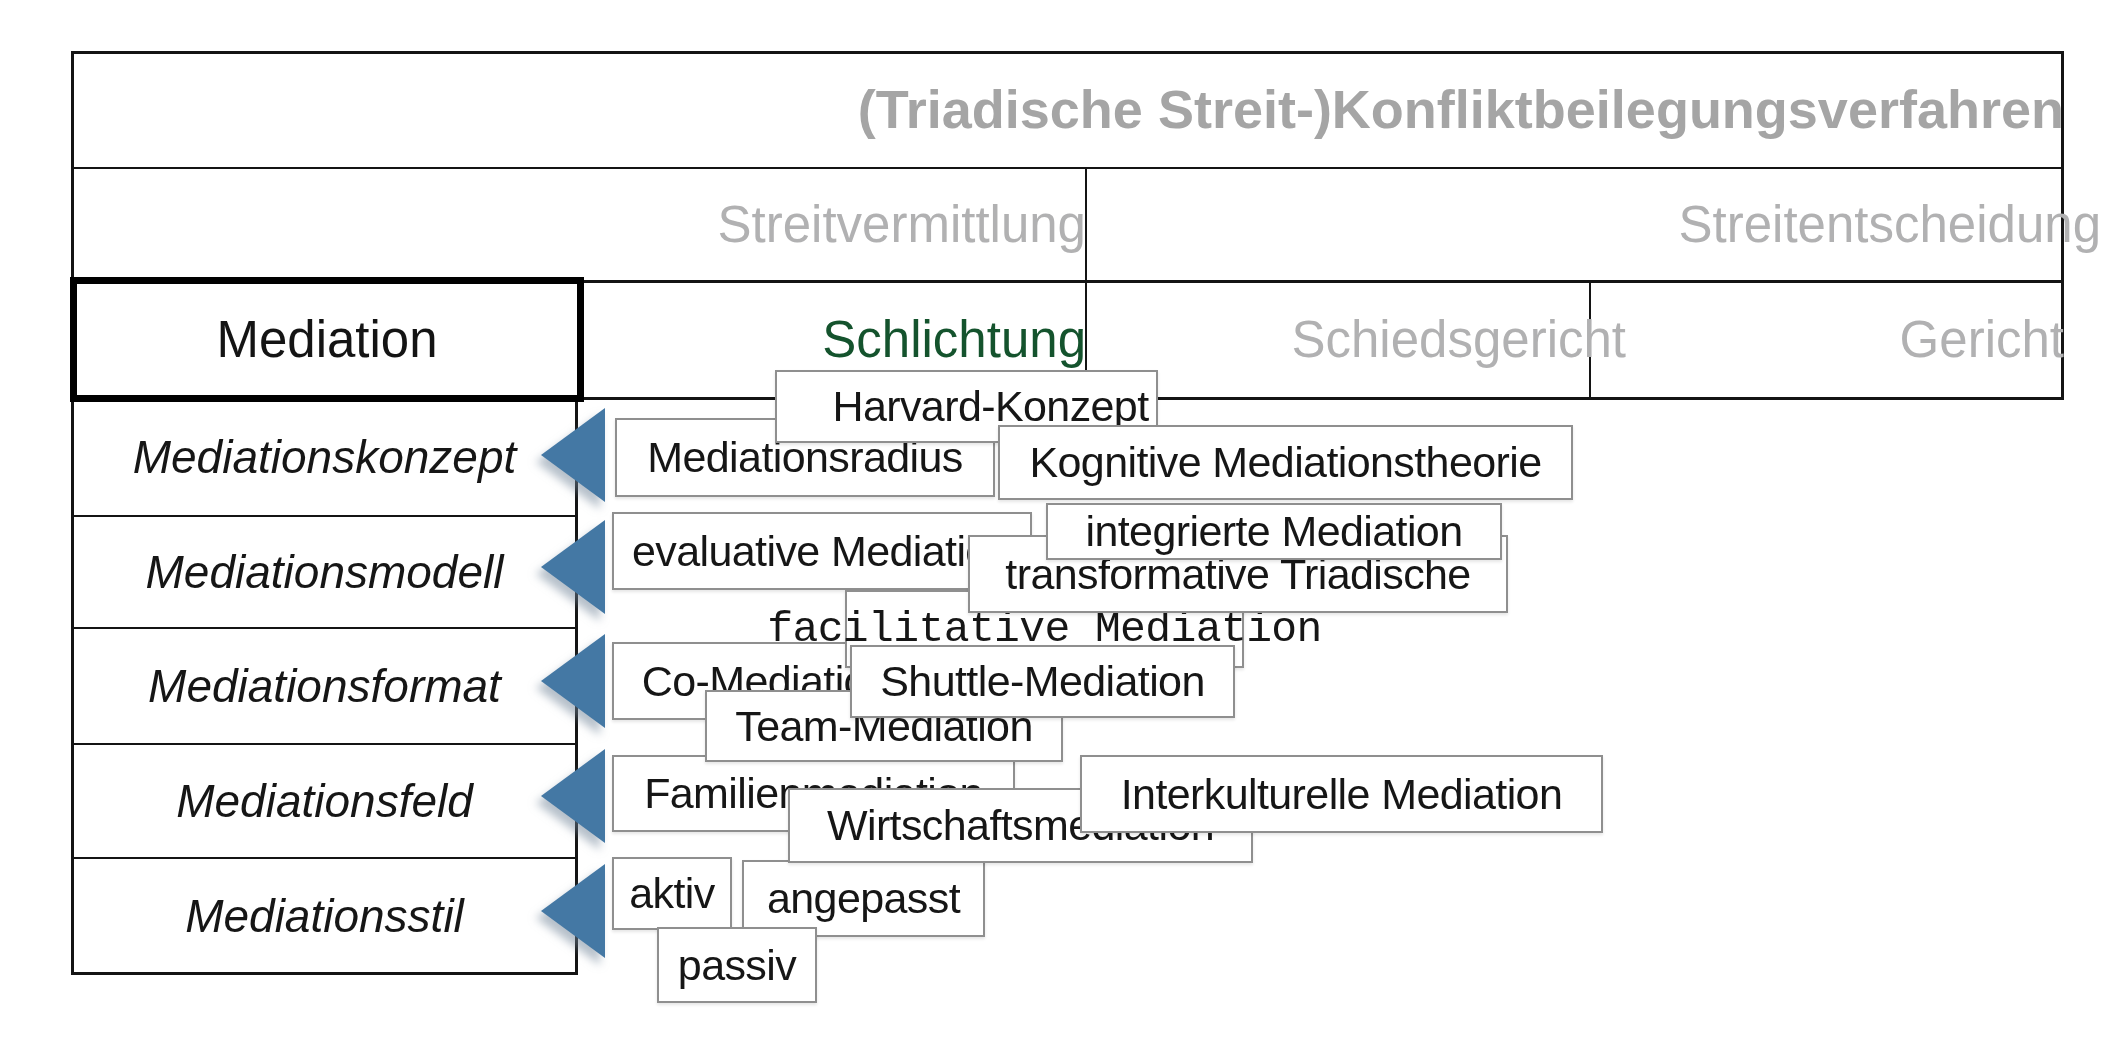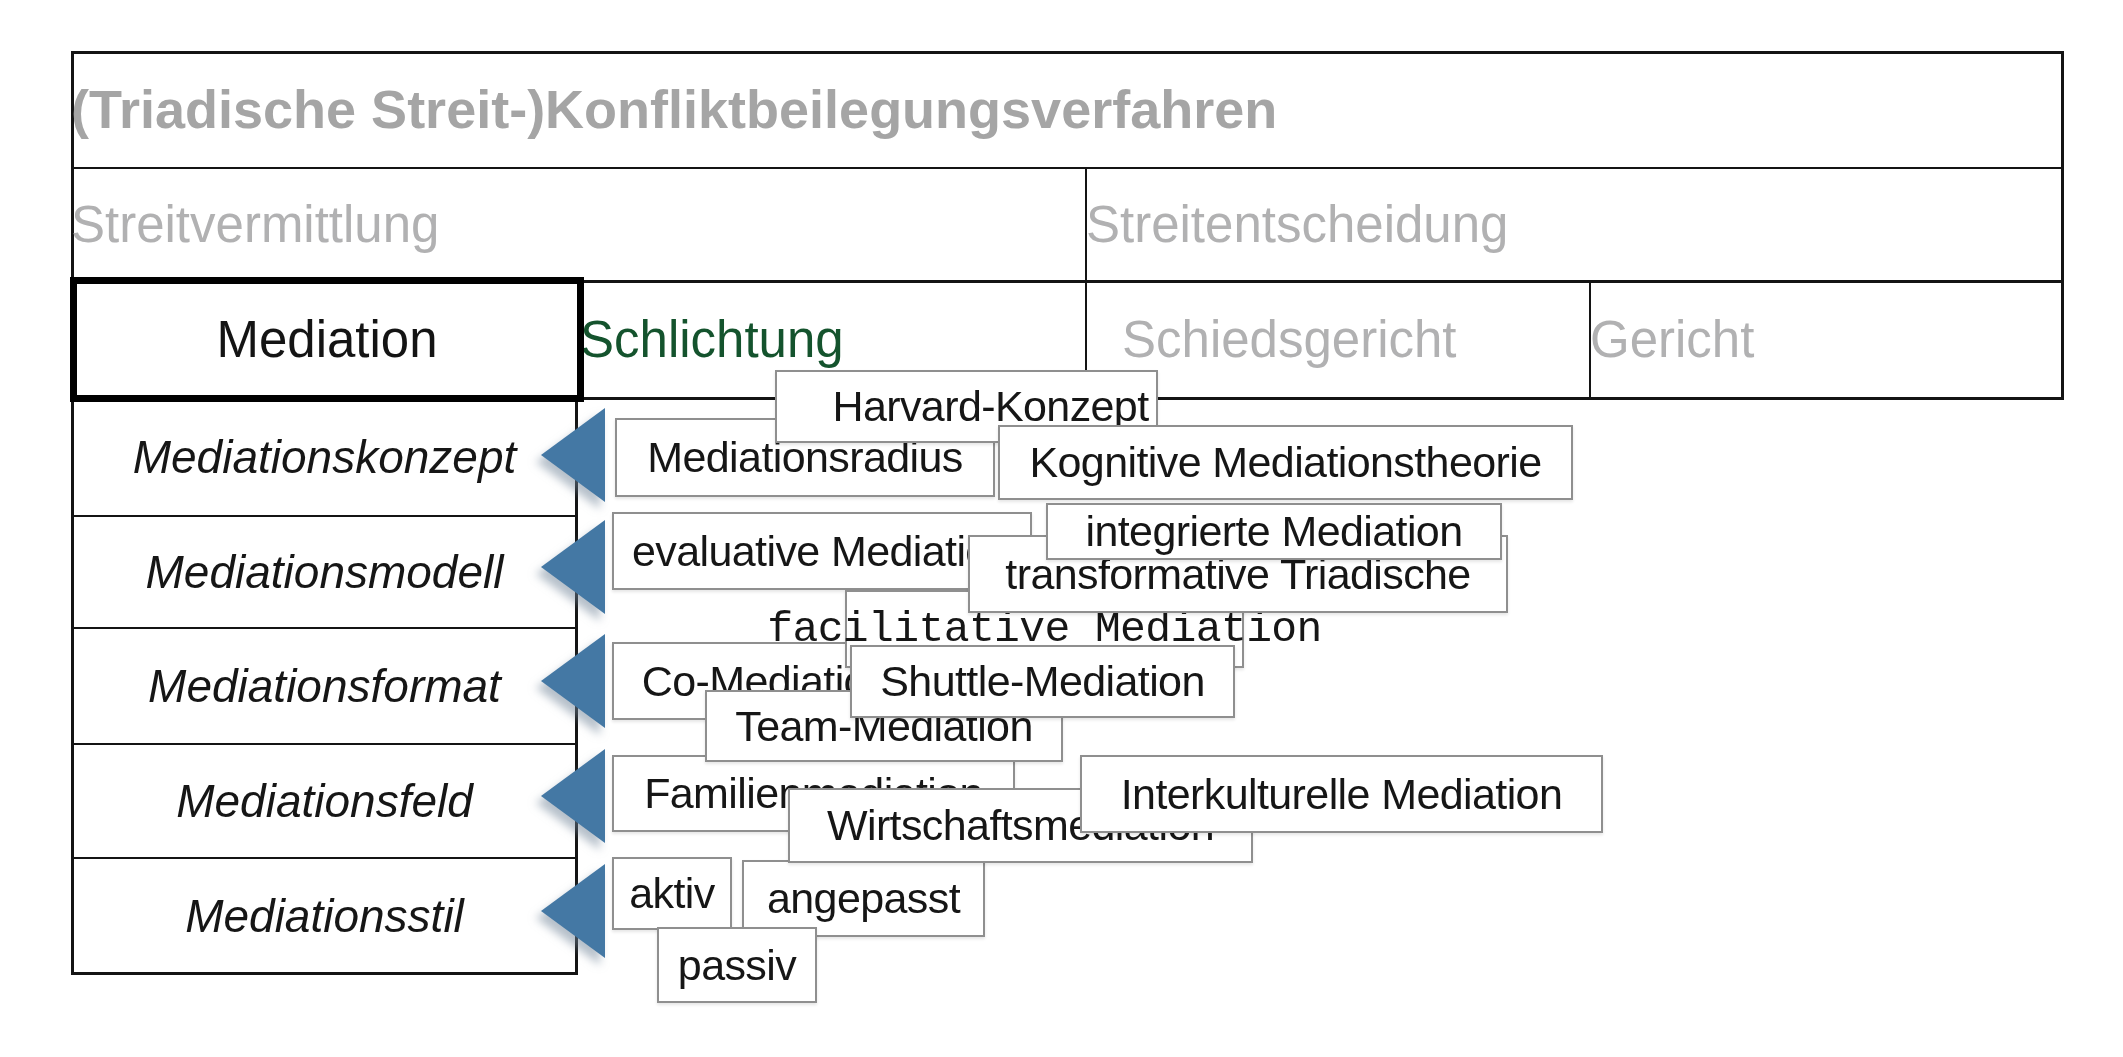--- a/index.html
+++ b/index.html
@@ -4,21 +4,21 @@
 <style>
   html,body{margin:0;padding:0;background:#ffffff;}
   #page{position:relative;width:2123px;height:1057px;background:#ffffff;overflow:hidden;
         font-family:"Liberation Sans", sans-serif;}
 
   
   .frame{position:absolute;box-sizing:border-box;border:3px solid #141414;background:transparent;z-index:1;}
   .gline{position:absolute;background:#141414;z-index:1;}
 
   
-  .cell{position:absolute;display:flex;align-items:center;justify-content:flex-start;z-index:1;
+  .cell{position:absolute;display:flex;align-items:center;justify-content:flex-end;z-index:1;
         white-space:nowrap;border-radius:27px;}
   .title-text{font-size:54px;font-weight:bold;color:#a5a5a5;letter-spacing:0px;}
   .sub-text{font-size:51px;color:#b1b1b2;}
   .tab-active{position:absolute;box-sizing:border-box;border:7px solid #000000;background:#ffffff;
               display:flex;align-items:center;justify-content:center;z-index:2;}
   .tab-active span{font-size:51px;color:#141414;}
 
   
   .leftcol{position:absolute;box-sizing:border-box;border:3px solid #141414;background:#ffffff;z-index:1;}
   .rowlabel{position:absolute;display:flex;align-items:center;justify-content:center;z-index:1;
@@ -46,21 +46,21 @@
   <div class="gline" style="left: 1085px; top: 167px; width: 2px; height: 230px; background: rgb(20, 20, 20);"></div>
   <div class="gline" style="left: 579px; top: 281px; width: 2px; height: 116px; background: rgb(20, 20, 20);"></div>
   <div class="gline" style="left: 1589px; top: 281px; width: 2px; height: 116px; background: rgb(20, 20, 20);"></div>
 
   <div class="cell" style="left:71px;top:51px;width:1993px;height:116px;">
     <span class="title-text" style="color: rgb(165, 165, 165);">(Triadische Streit-)Konfliktbeilegungsverfahren</span>
   </div>
   <div class="cell" style="left:71px;top:167px;width:1015px;height:114px;">
     <span class="sub-text" style="color: rgb(177, 177, 178);">Streitvermittlung</span>
   </div>
-  <div class="cell" style="left:1086px;top:167px;width:978px;height:114px;">
+  <div class="cell" style="left:1086px;top:167px;width:978px;height:114px;padding-left:37px;">
     <span class="sub-text" style="color: rgb(177, 177, 178);">Streitentscheidung</span>
   </div>
   <div class="cell" style="left:580px;top:281px;width:506px;height:116px;">
     <span class="sub-text" style="color: #14532d;">Schlichtung</span>
   </div>
   <div class="cell" style="left:1086px;top:281px;width:504px;height:116px;padding-left:36px;">
     <span class="sub-text" style="color: rgb(177, 177, 178);">Schiedsgericht</span>
   </div>
   <div class="cell" style="left:1590px;top:281px;width:474px;height:116px;">
     <span class="sub-text" style="color: rgb(177, 177, 178);">Gericht</span>

